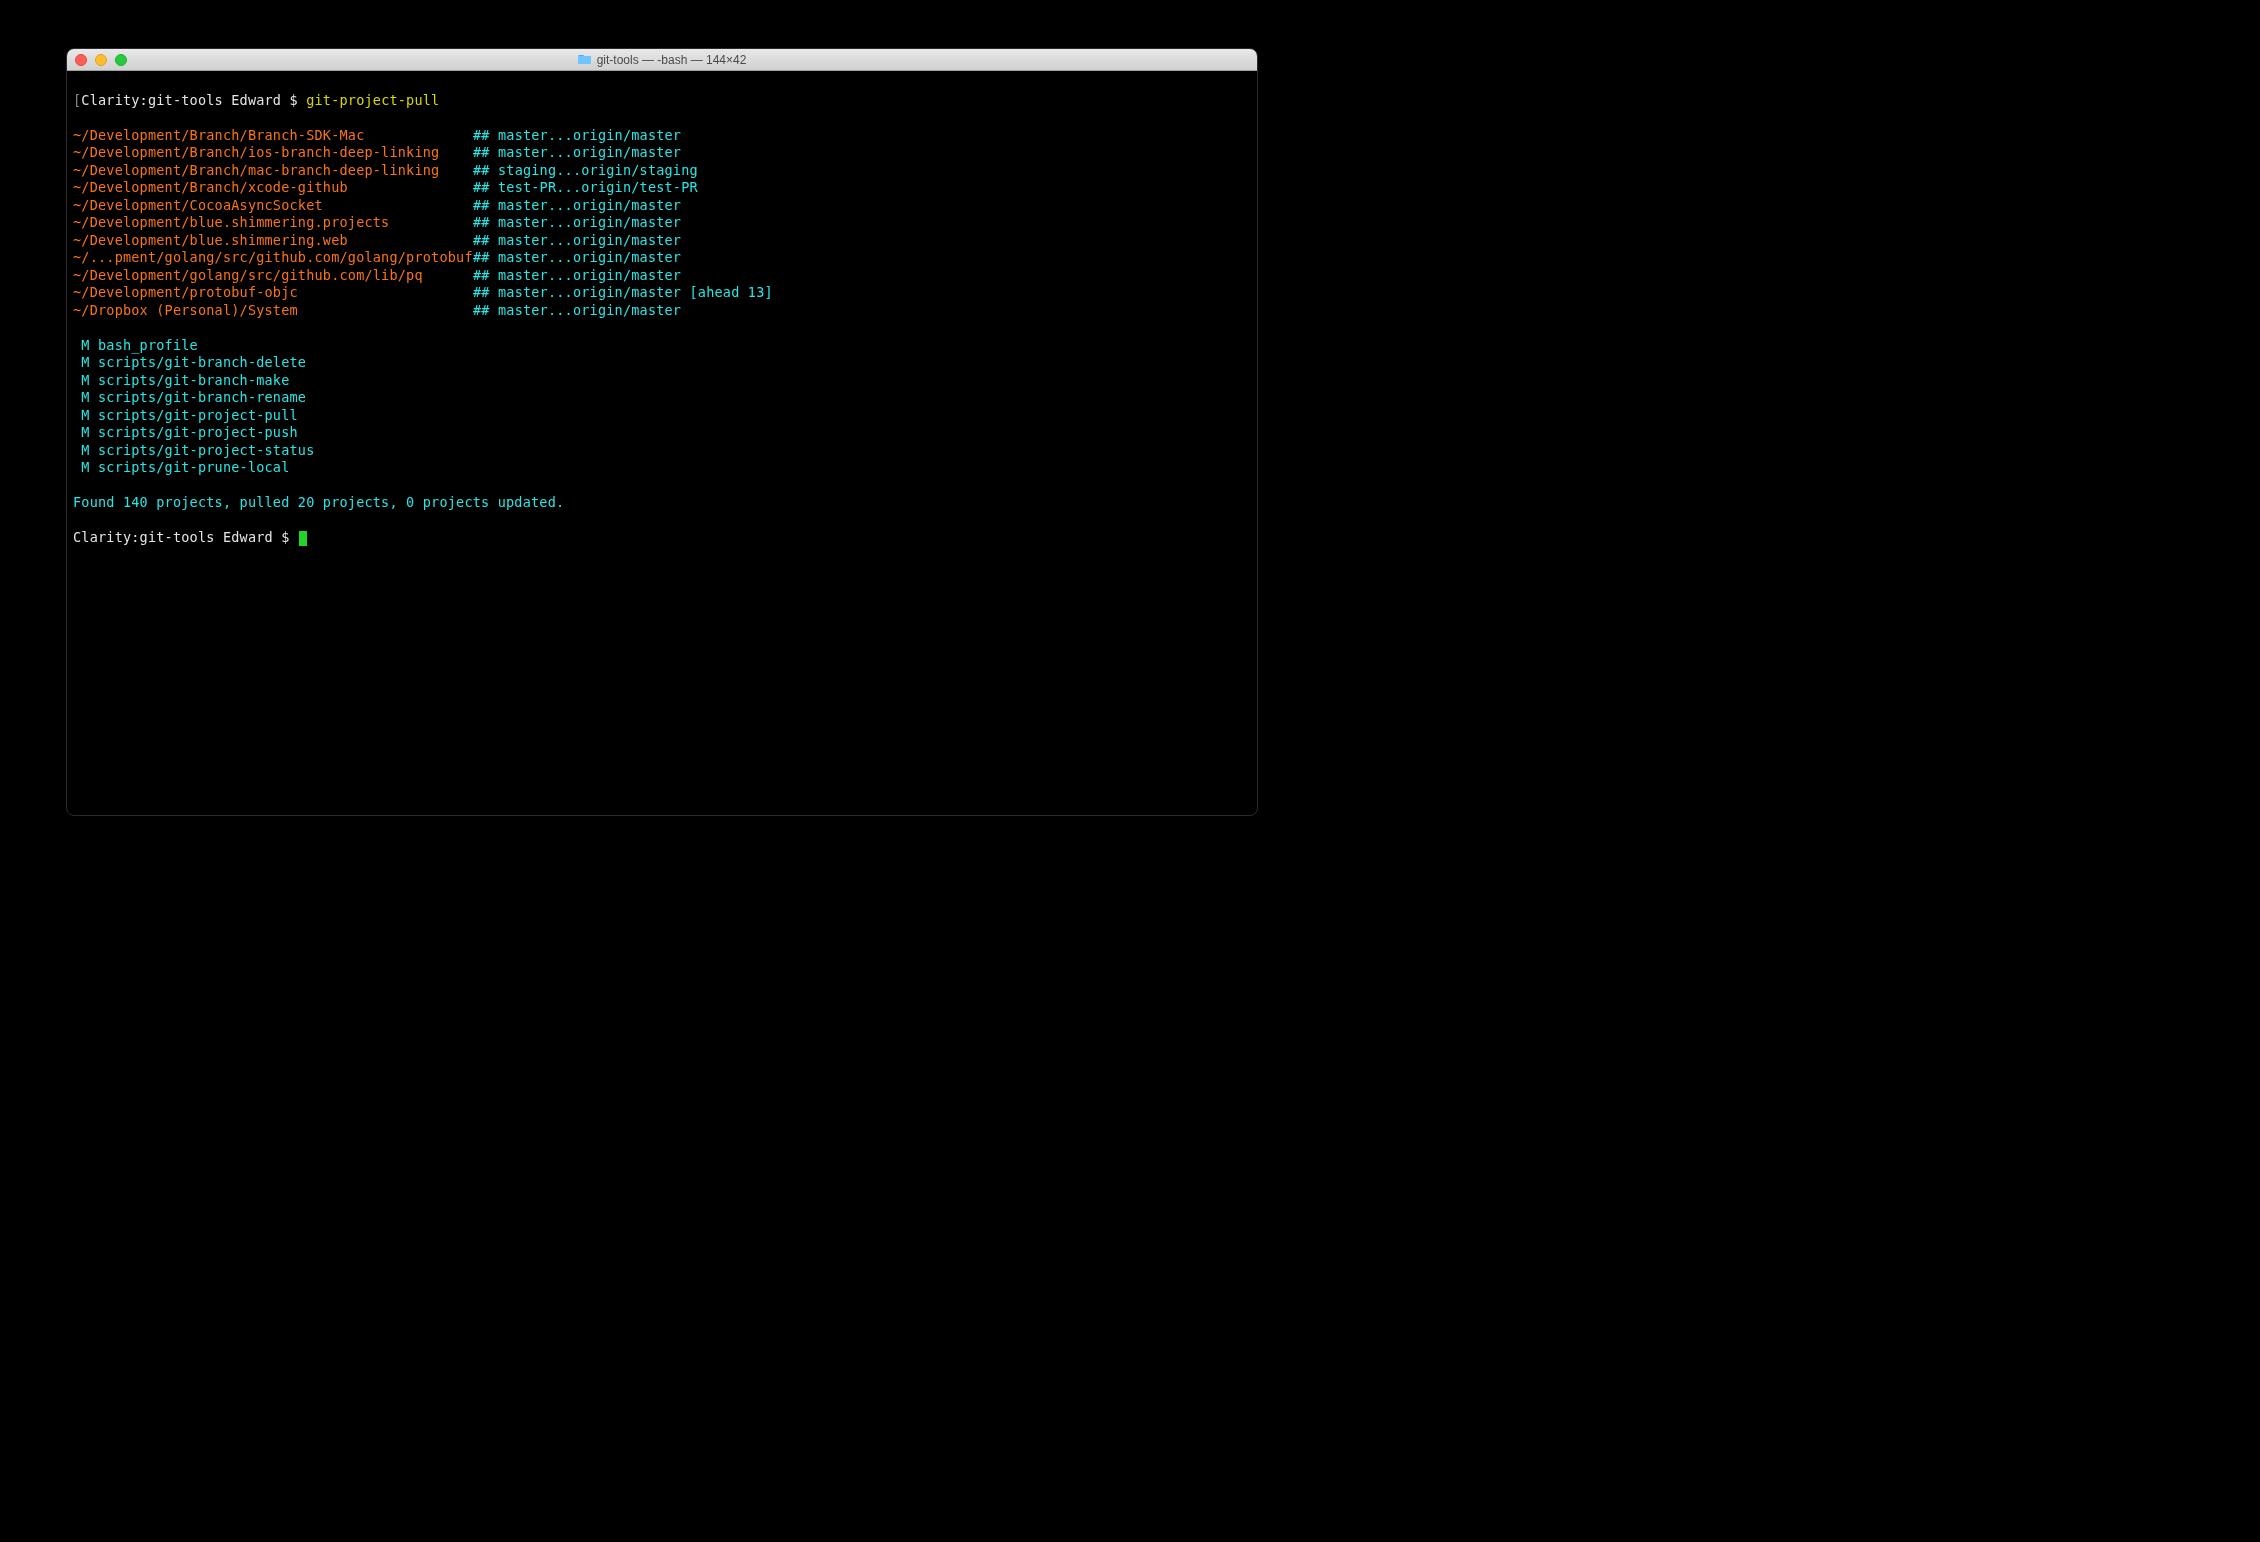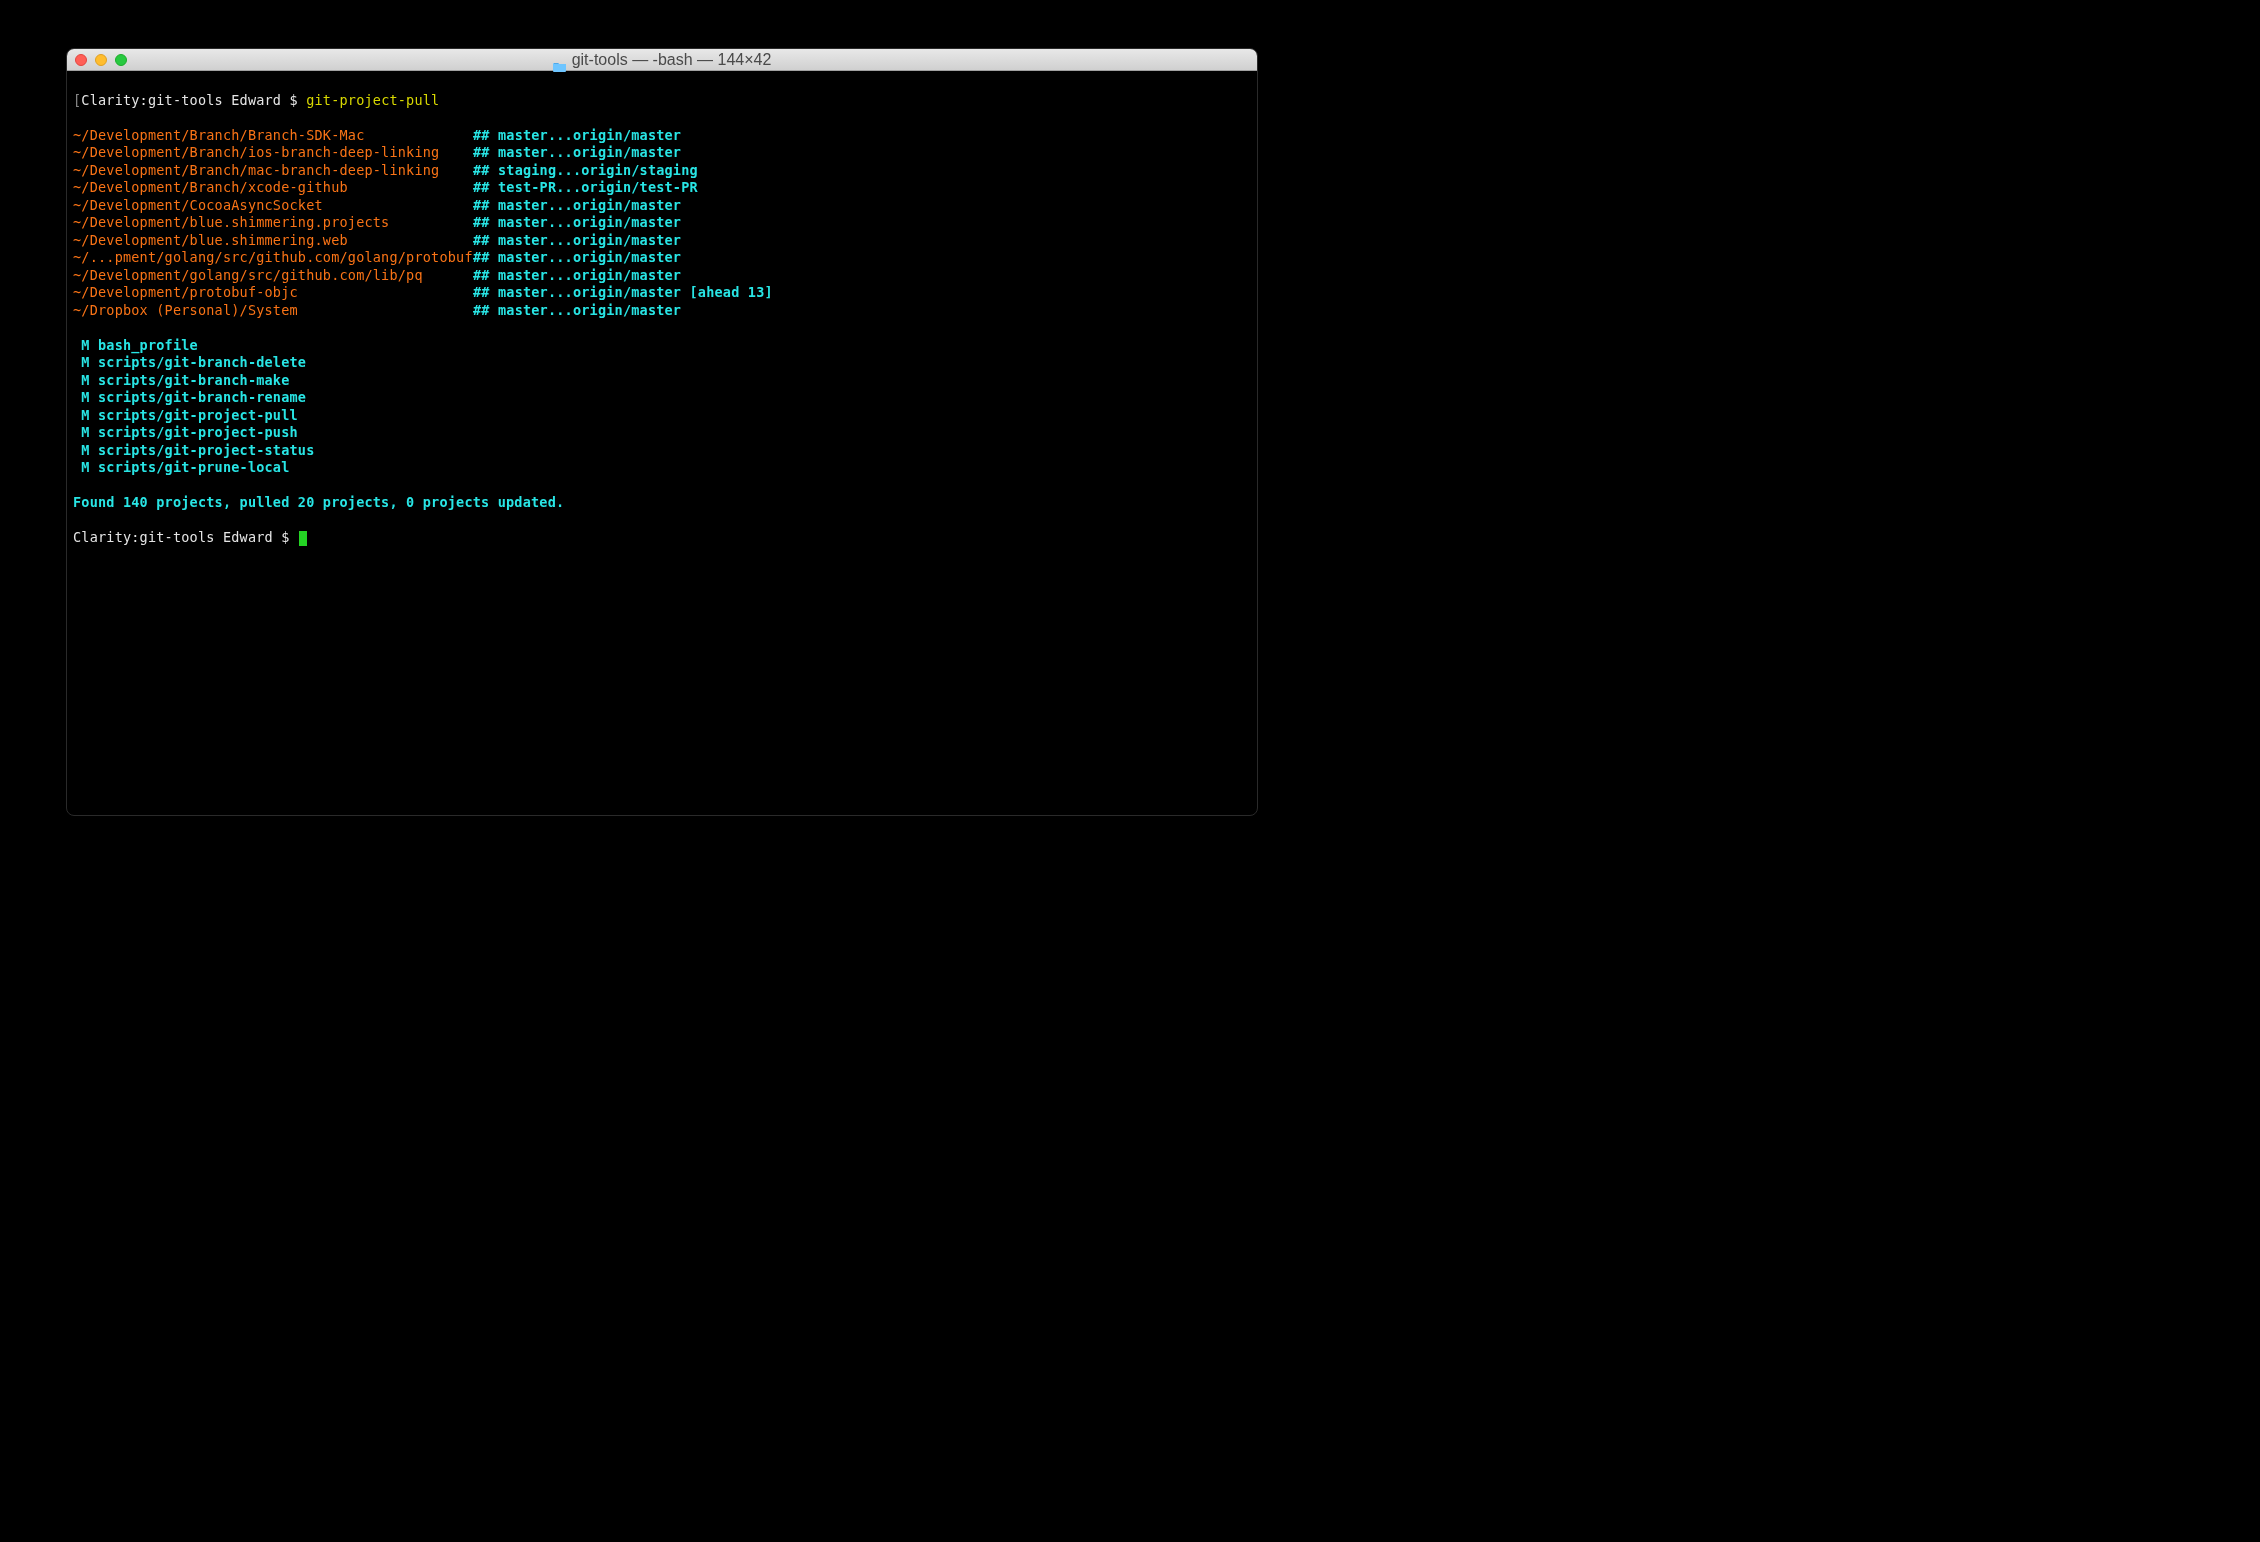--- a/index.html
+++ b/index.html
@@ -41,44 +41,44 @@
       width: 12px;
       height: 12px;
       border-radius: 50%;
     }
     .tl-close { background: #ff5f57; border: 0.5px solid #e14640; }
     .tl-min { background: #ffbd2e; border: 0.5px solid #dfa023; }
     .tl-max { background: #28c940; border: 0.5px solid #1dad2b; }
     .title-center {
       flex: 1;
       text-align: center;
-      font-size: 16px;
+      font-size: 12px;
       color: #4a4a4a;
       font-family: -apple-system, BlinkMacSystemFont, "Helvetica Neue", sans-serif;
       display: flex;
-      align-items: flex-end;
+      align-items: flex-start;
       justify-content: center;
       gap: 5px;
     }
     .folder-icon {
       display: inline-block;
       width: 14px;
       height: 11px;
       vertical-align: middle;
     }
     .terminal-body {
       background: #000;
       padding: 3px 6px;
       font-size: 13.5px;
       line-height: 17.5px;
       color: #fff;
       white-space: pre;
       letter-spacing: 0.2px;
     }
-    .cyan-bold { color: #28e5e5; font-weight: bold; }
+    .cyan-bold { color: #28e5e5; font-weight: normal; }
     .cyan-dim { color: #f97316; }
     .yellow { color: #d8d800; }
     .white { color: #e5e5e5; }
     .bracket { color: #888; }
     .cursor {
       display: inline-block;
       width: 8px;
       height: 15px;
       background: #24d424;
       vertical-align: middle;

